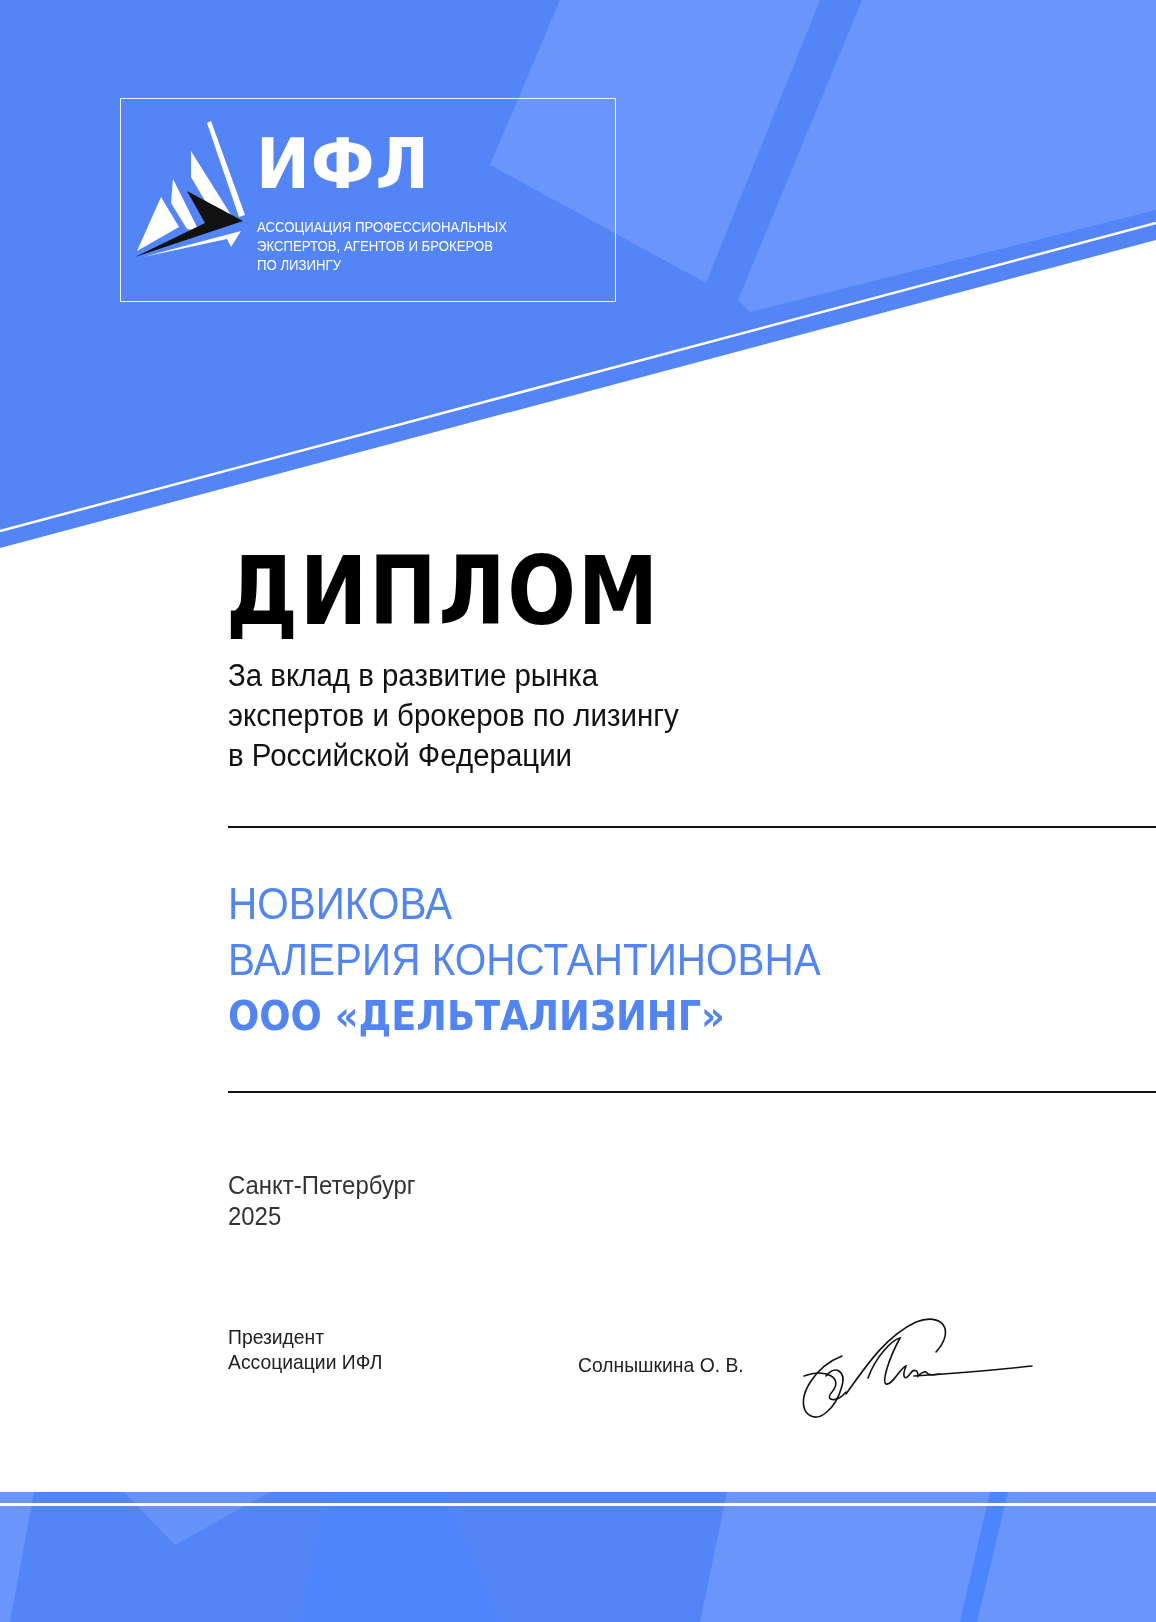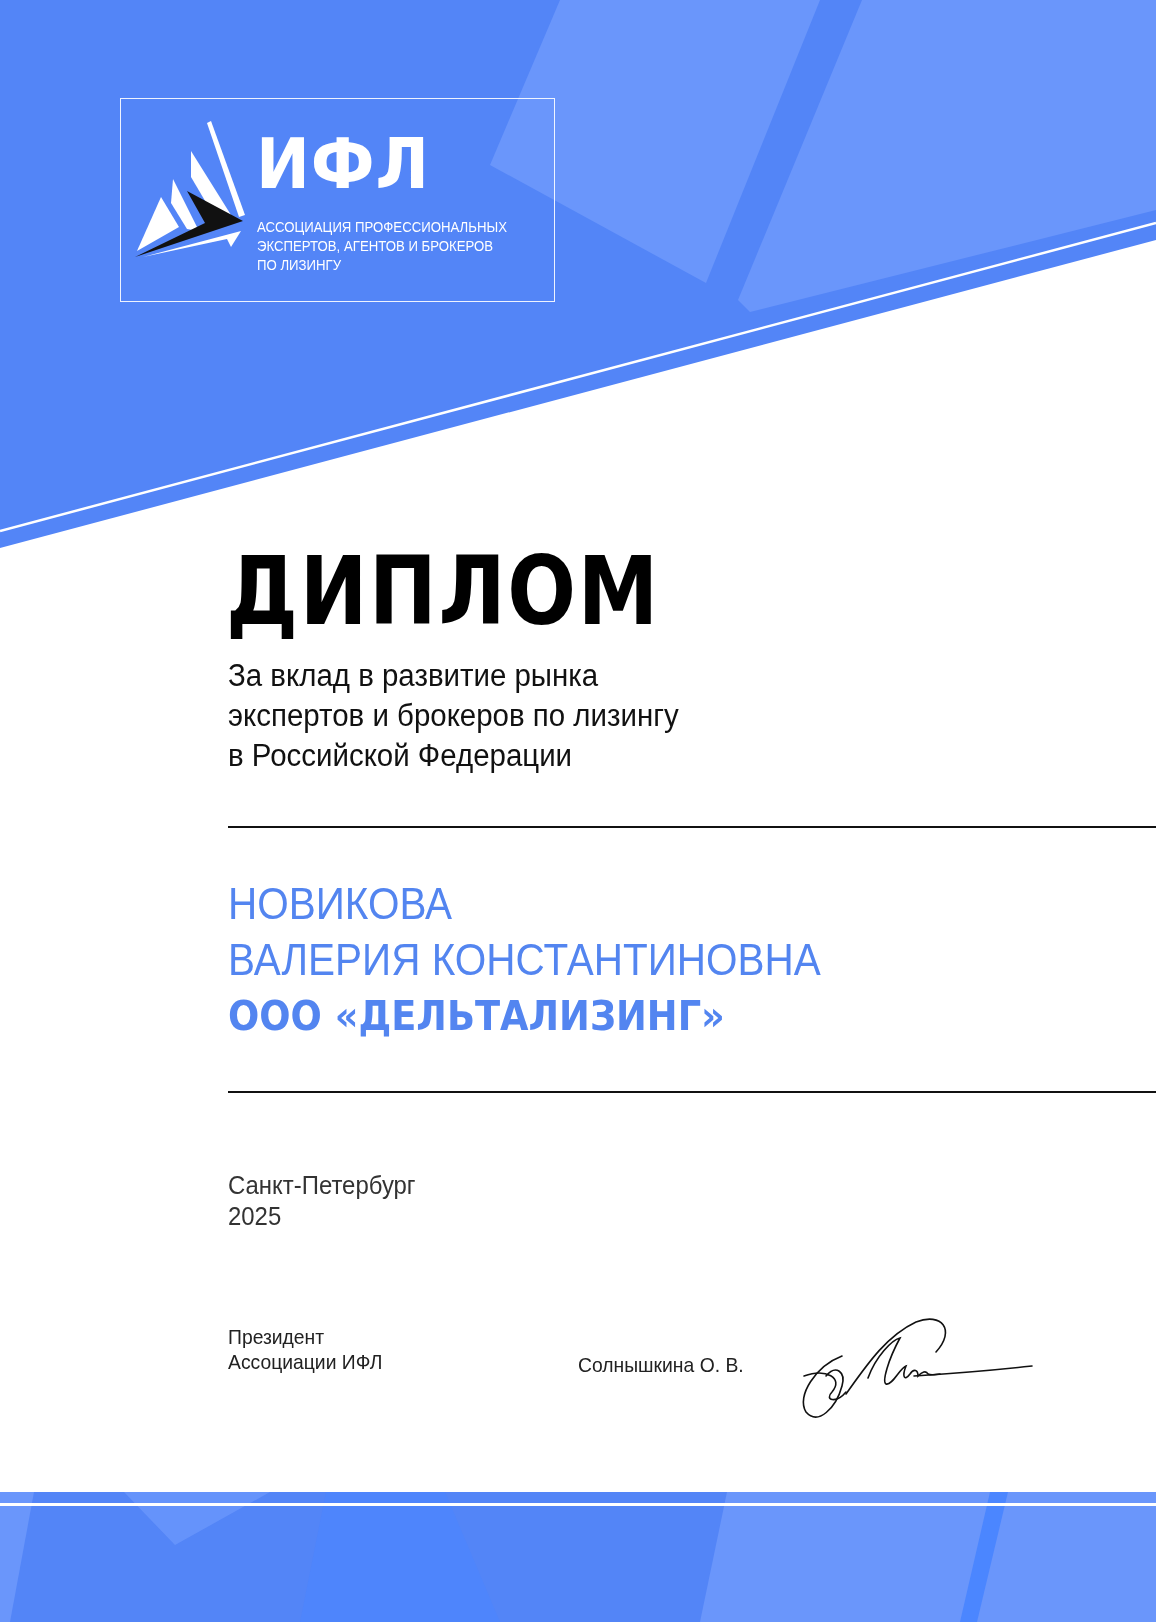--- a/index.html
+++ b/index.html
@@ -1,18 +1,18 @@
 <!DOCTYPE html>
 <html><head>
 <meta charset="utf-8">
 <style>
   html, body { margin: 0; padding: 0; }
   body { width: 1156px; height: 1622px; position: relative; overflow: hidden; background: #ffffff; font-family: "DejaVu Sans", sans-serif; }
   .bg-svg { position: absolute; left: 0; top: 0; width: 1156px; height: 1622px; }
-  .logo-box { position: absolute; left: 120px; top: 98px; width: 435px; height: 204px; border: 1.5px solid rgba(255,255,255,0.9); box-sizing: border-box; }
+  .logo-box { position: absolute; left: 120px; top: 98px; width: 496px; height: 204px; border: 1.5px solid rgba(255,255,255,0.9); box-sizing: border-box; }
   .logo-icon { position: absolute; left: 10px; top: 20px; width: 120px; height: 140px; }
   .logo-abbr { position: absolute; left: 135px; top: 30px; color: #fff; font-family: "DejaVu Sans", sans-serif; font-weight: bold; font-size: 70px; line-height: 70px; letter-spacing: 1px; transform: scaleX(0.92); transform-origin: left top; }
   .logo-text { position: absolute; left: 136px; top: 118px; color: #fff; font-family: "Liberation Sans", sans-serif; font-size: 15px; line-height: 19px; transform: scaleX(0.88); transform-origin: left top; white-space: nowrap; }
   .title { position: absolute; left: 226px; top: 545px; font-family: "DejaVu Sans", sans-serif; font-weight: bold; font-size: 94px; line-height: 94px; color: #000; letter-spacing: 2px; transform: scaleX(0.86); transform-origin: left top; }
   .subtitle { position: absolute; left: 228px; top: 656px; font-family: "Liberation Sans", sans-serif; font-size: 31px; line-height: 40px; color: #111; transform: scaleX(0.95); transform-origin: left top; white-space: nowrap; }
   .rule { position: absolute; left: 228px; right: 0; height: 2px; background: #111; }
   .rule.r1 { top: 826px; }
   .rule.r2 { top: 1091px; }
   .recipient { position: absolute; left: 228px; top: 876px; color: #5385f0; font-family: "Liberation Sans", sans-serif; font-size: 44px; line-height: 56px; white-space: nowrap; transform: scaleX(0.92); transform-origin: left top; }
   .recipient .org { font-weight: bold; font-family: "DejaVu Sans", sans-serif; font-size: 40px; }

